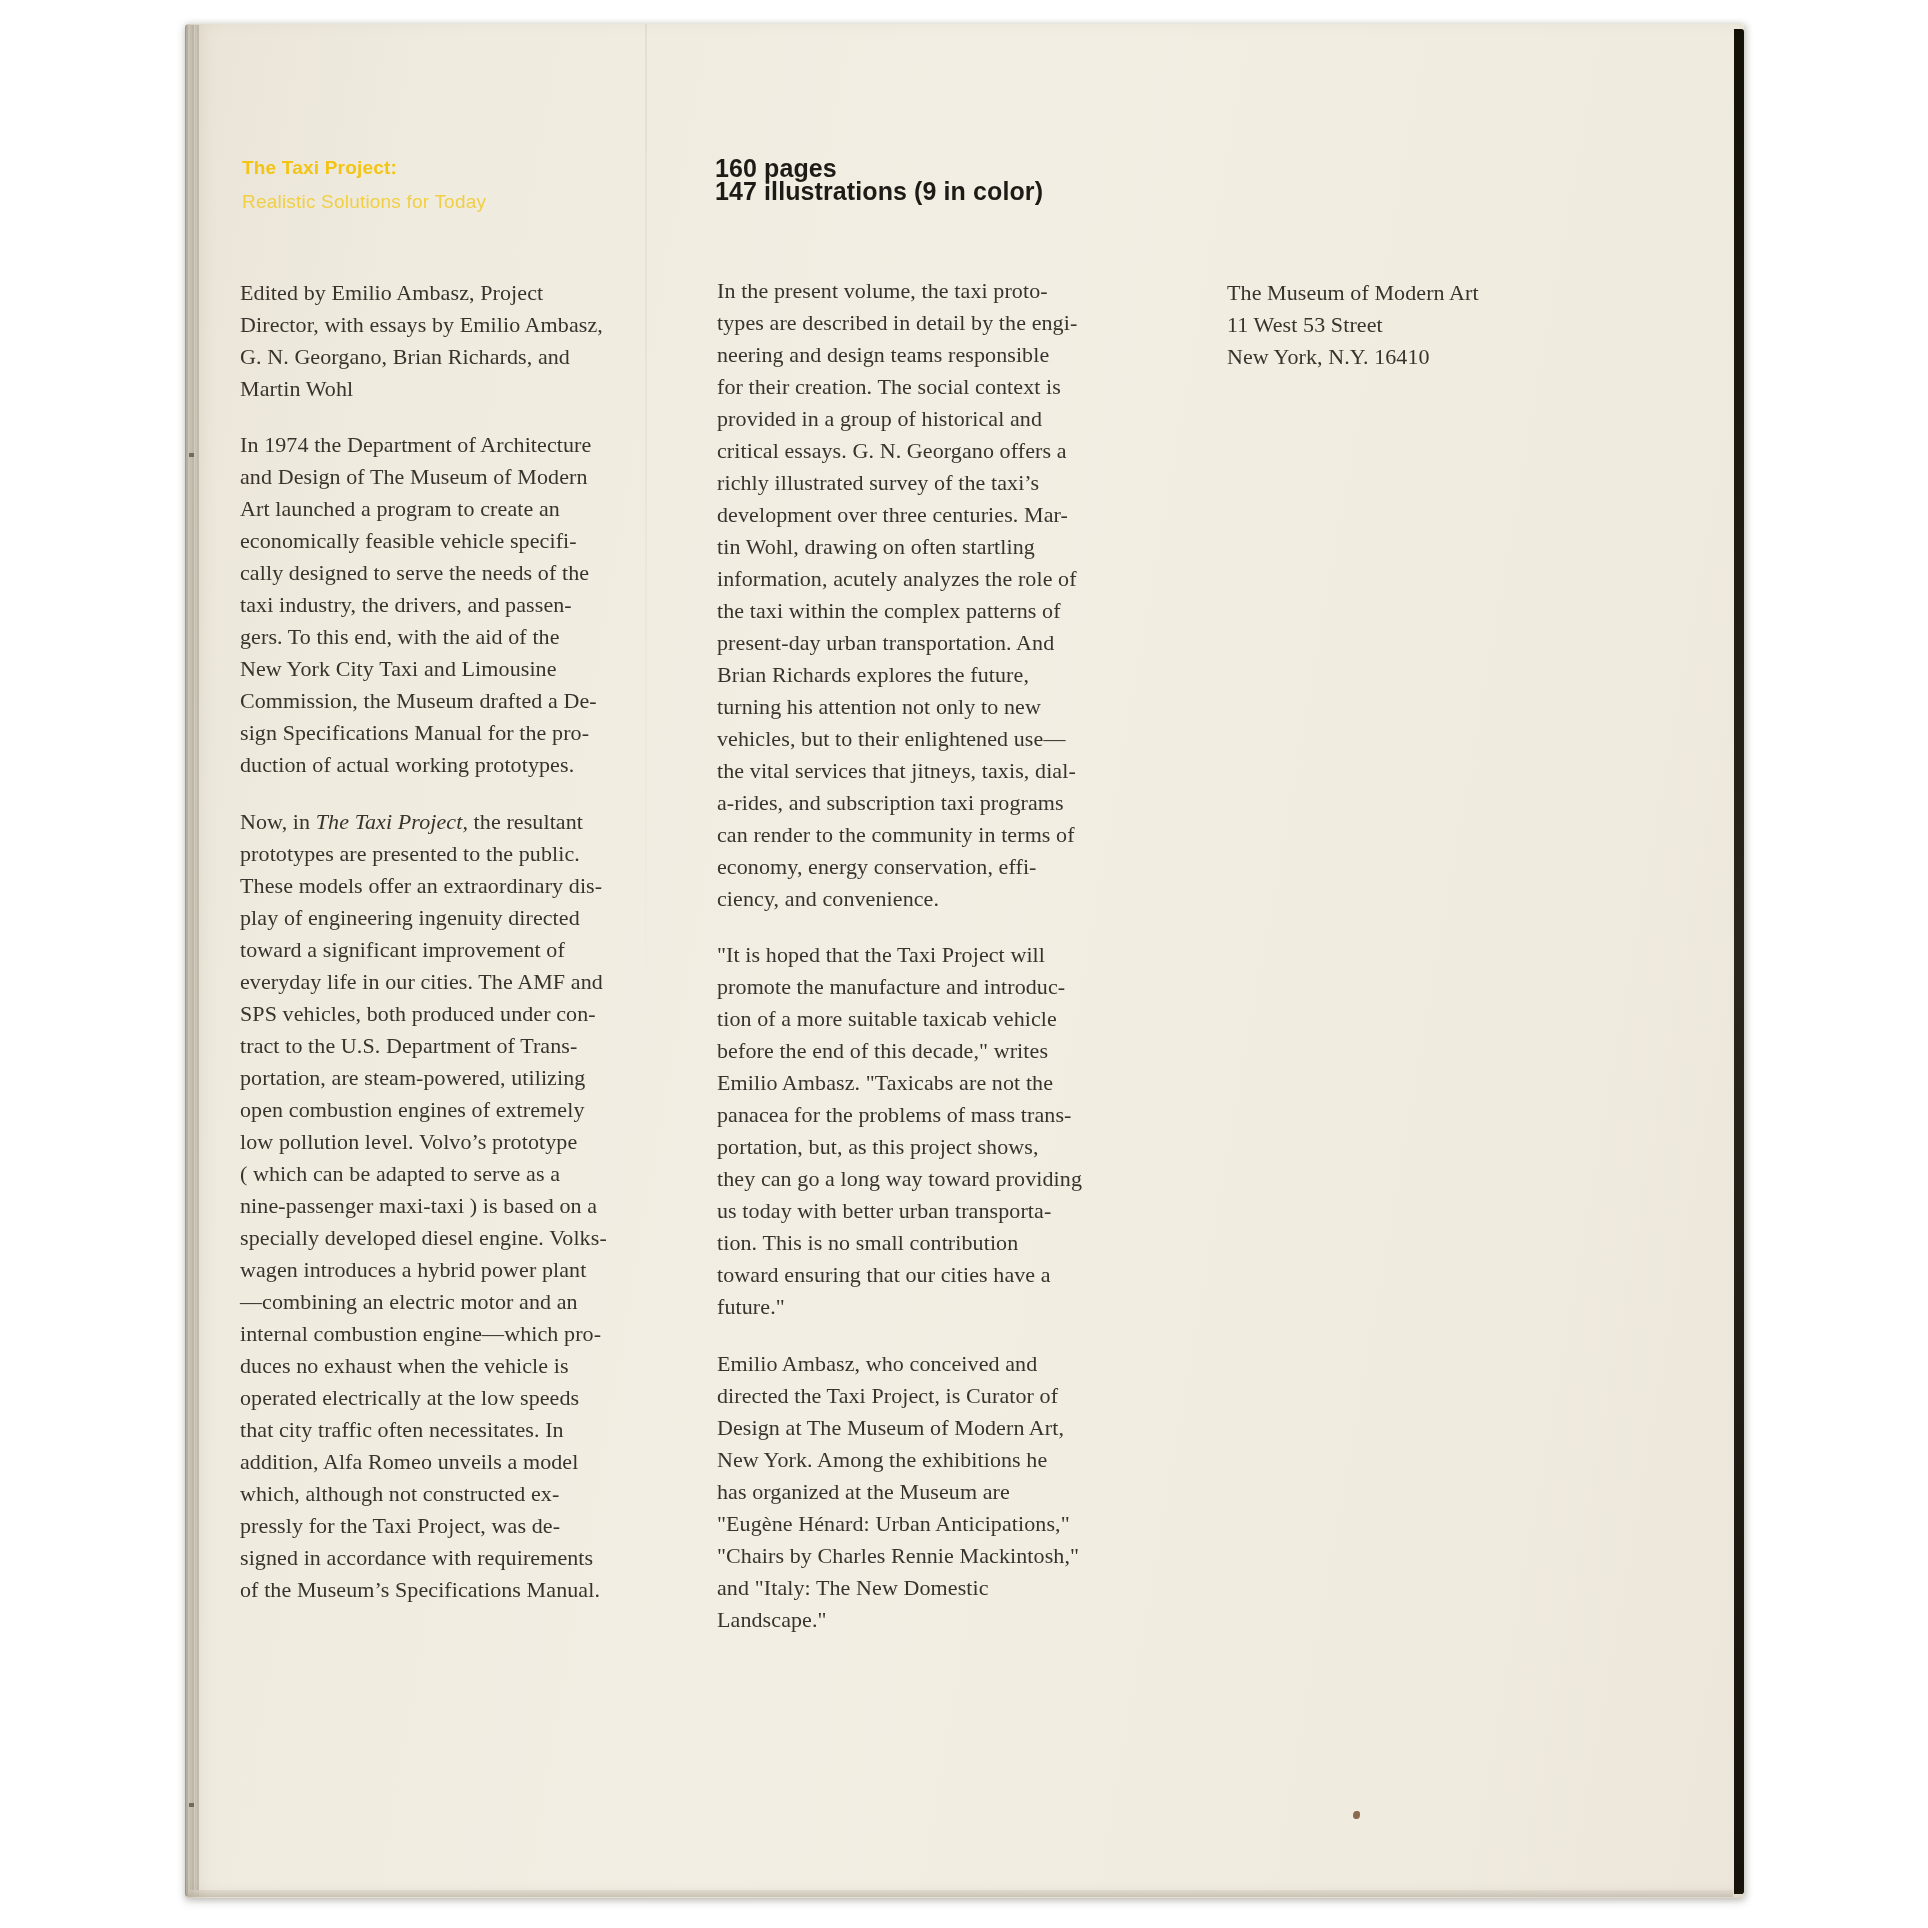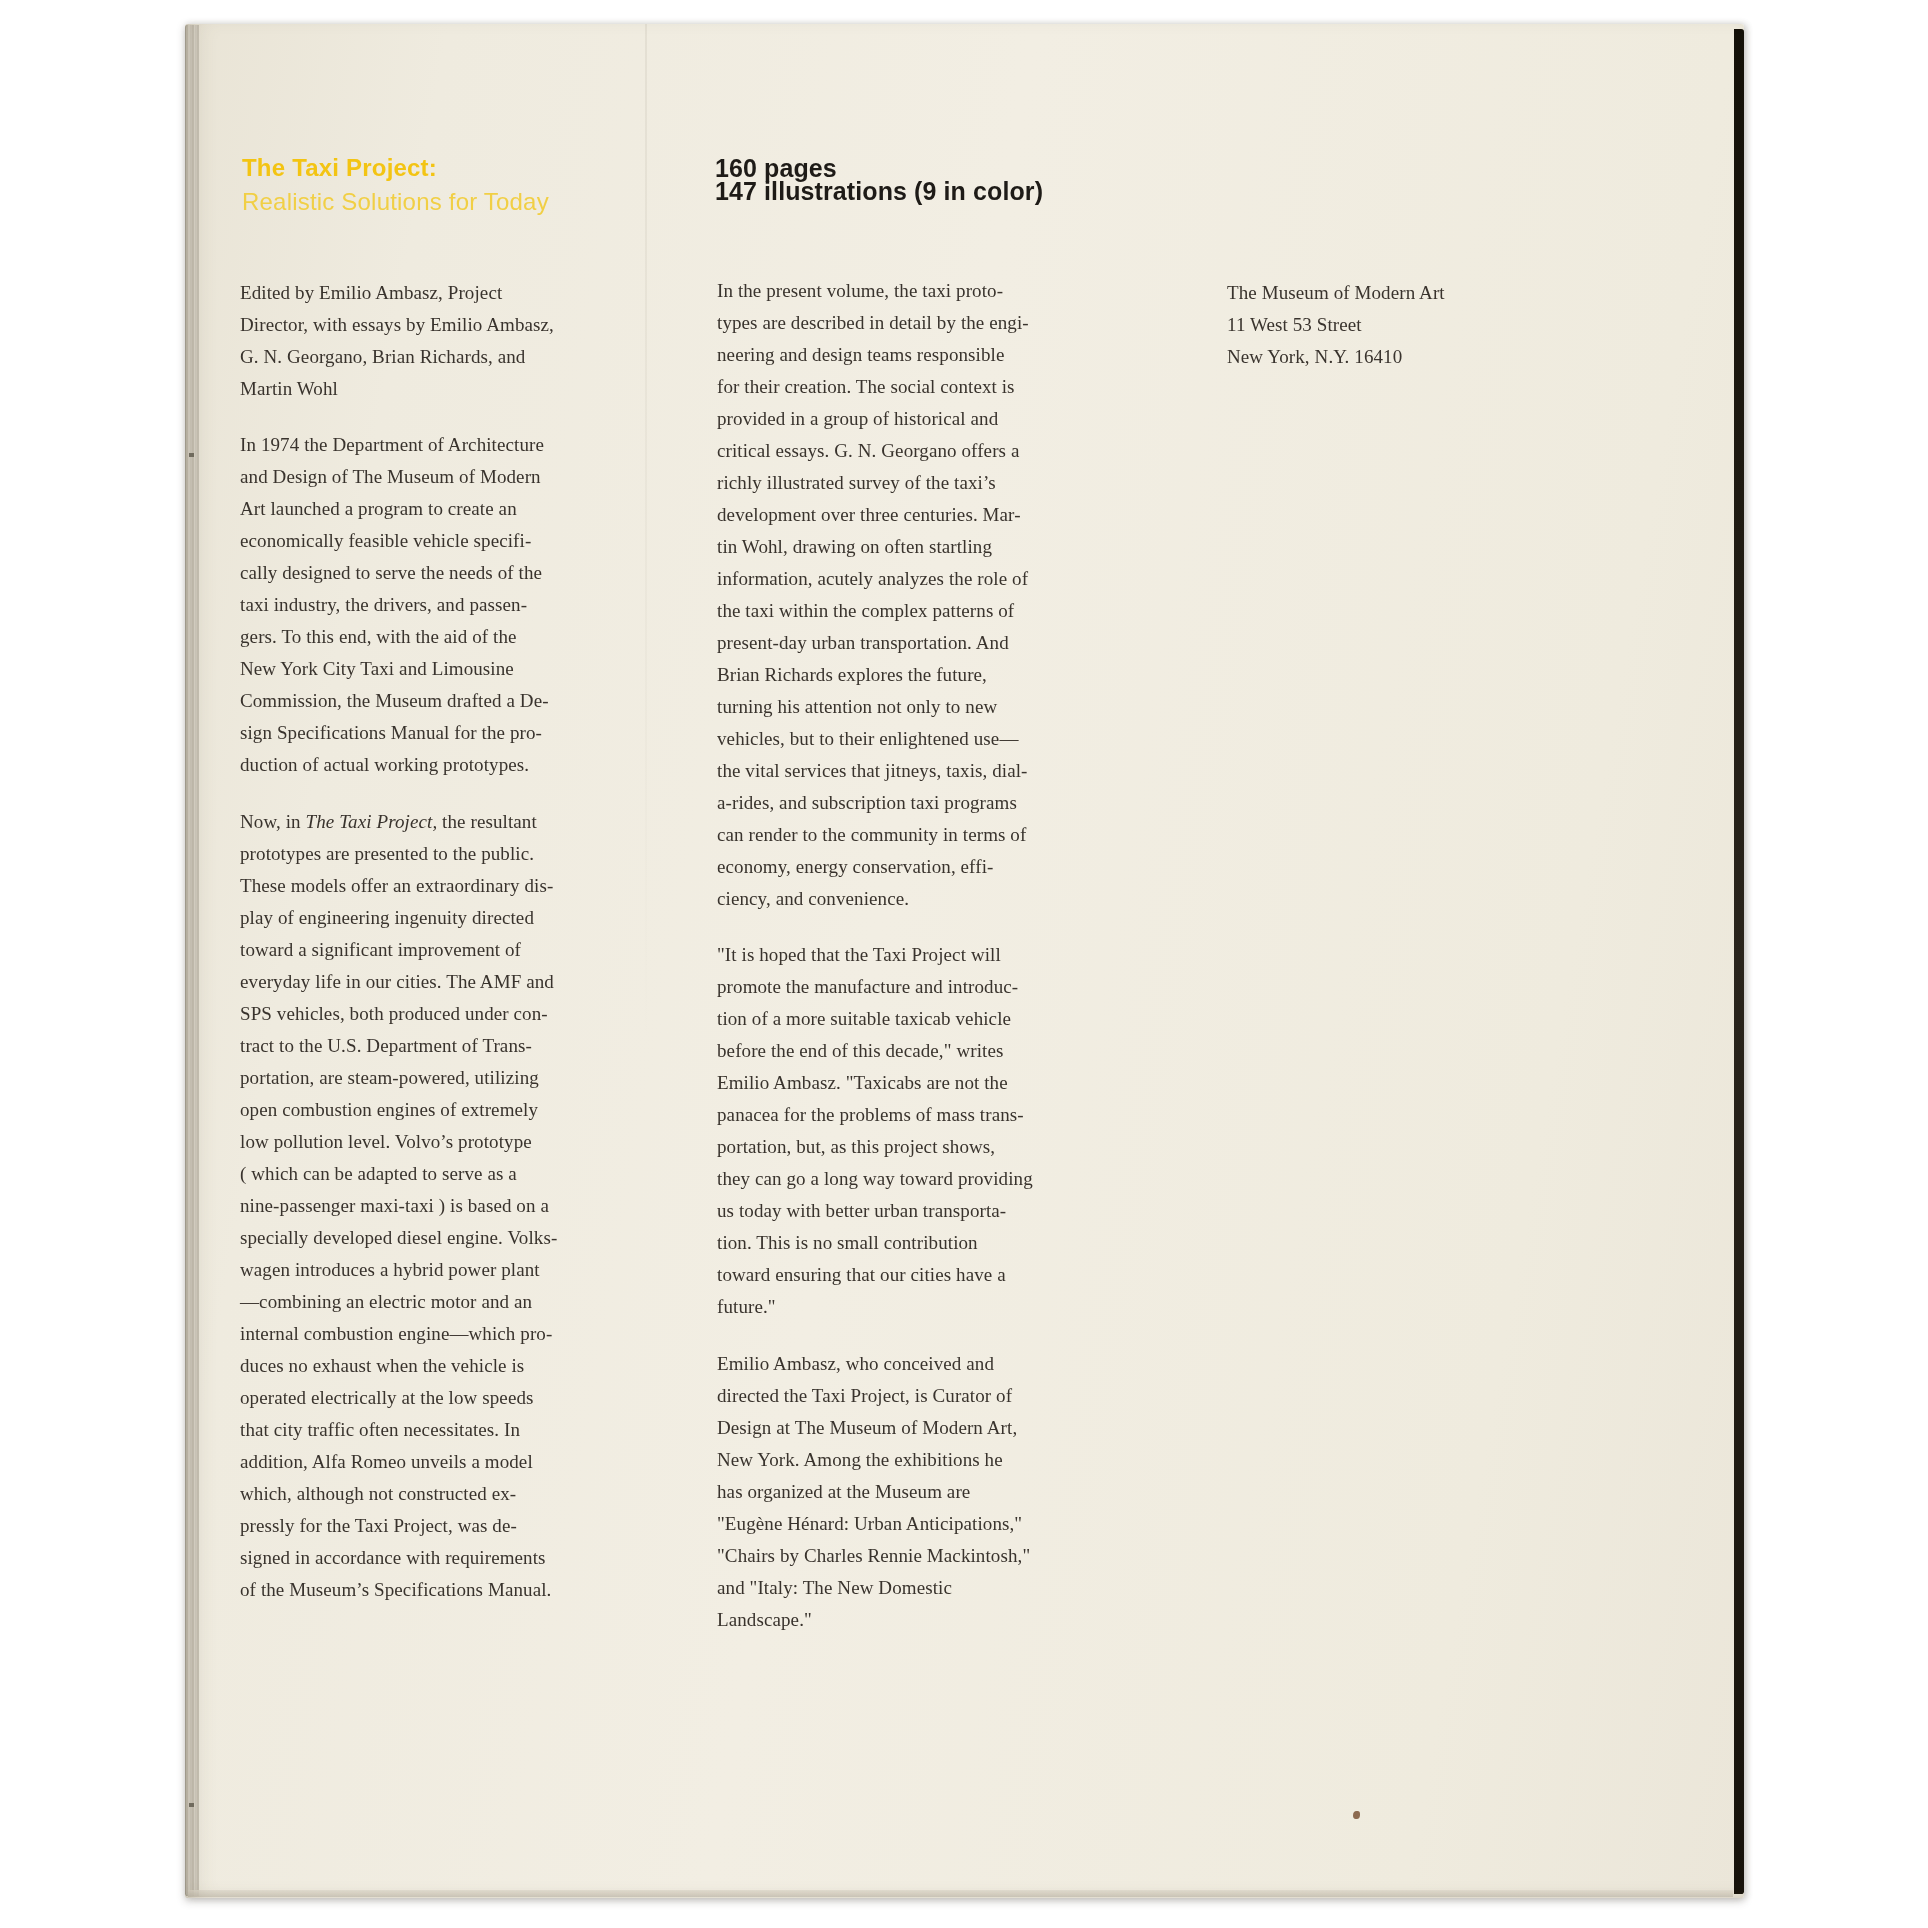--- a/index.html
+++ b/index.html
@@ -48,35 +48,35 @@
     position:absolute; left:460px; top:0; bottom:0; width:1.9px;
     background:linear-gradient(180deg,rgba(120,110,90,.10),rgba(120,110,90,0) 55%);
   }
   .speck { position:absolute; left:1168px; top:1787px; width:6.6px; height:8.5px;
     background:#7a5336; border-radius:60% 40% 55% 45%; opacity:.85; }
 
   
   .masthead-title {
     position:absolute; left:57px; top:127px;
     font-family:"Liberation Sans","DejaVu Sans",sans-serif;
-    font-size:24px; line-height:34px; letter-spacing:0.2px;
+    font-size:19px; line-height:34px; letter-spacing:0.2px;
   }
   .title-1 { font-weight:700; color:#F3C413; }
   .title-2 { font-weight:400; color:#F1CF45; }
   .masthead-specs {
     position:absolute; left:530px; top:133px;
     font-family:"Liberation Sans","DejaVu Sans",sans-serif;
     font-size:25px; line-height:23.5px; font-weight:700; color:#1E1B17;
     letter-spacing:0.1px;
   }
 
   
   .col {
     position:absolute;
-    font-size:19px; line-height:32px; color:#39332D;
+    font-size:22px; line-height:32px; color:#39332D;
     letter-spacing:0.1px;
   }
   .col-left   { left:55px;  top:253px; }
   .col-middle { left:532px; top:251px; }
   .col-right  { left:1042px; top:253px; }
   .para { margin:0 0 24.5px 0; }
   .col-middle .para:nth-of-type(3) { margin-top:24px; }
   .line { display:block; white-space:nowrap; }
   .para em { font-style:italic; }
 </style>

